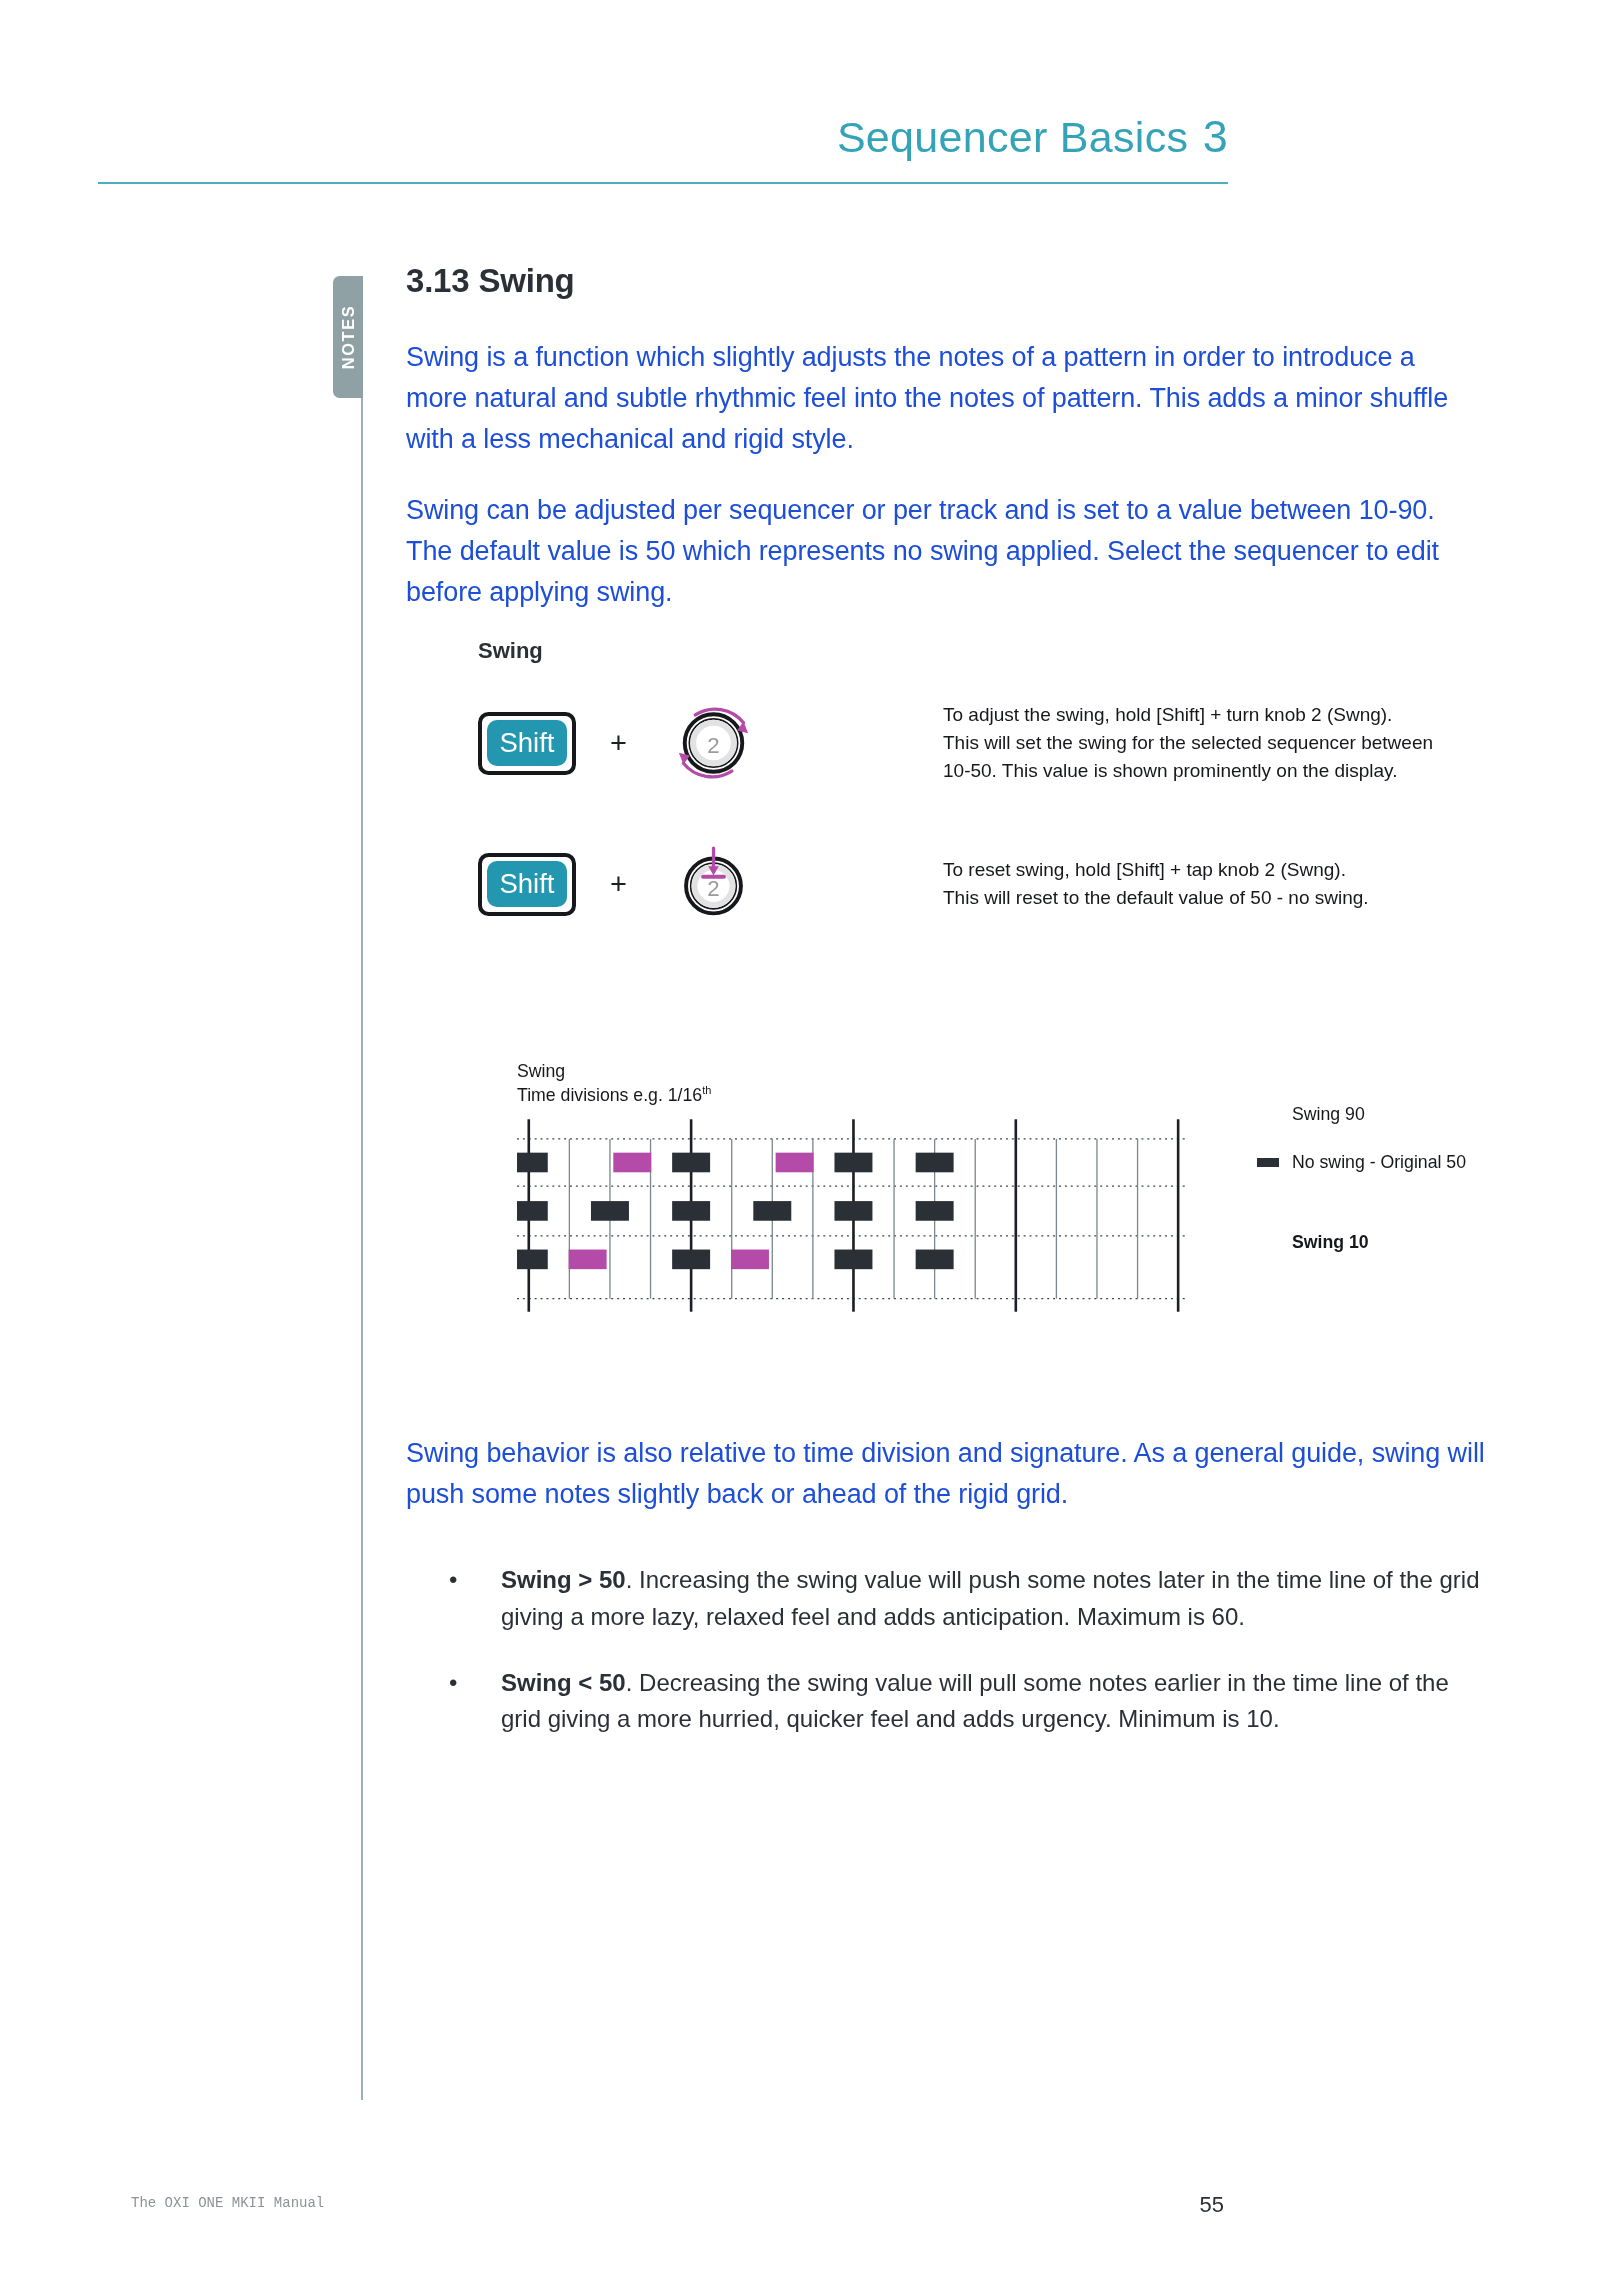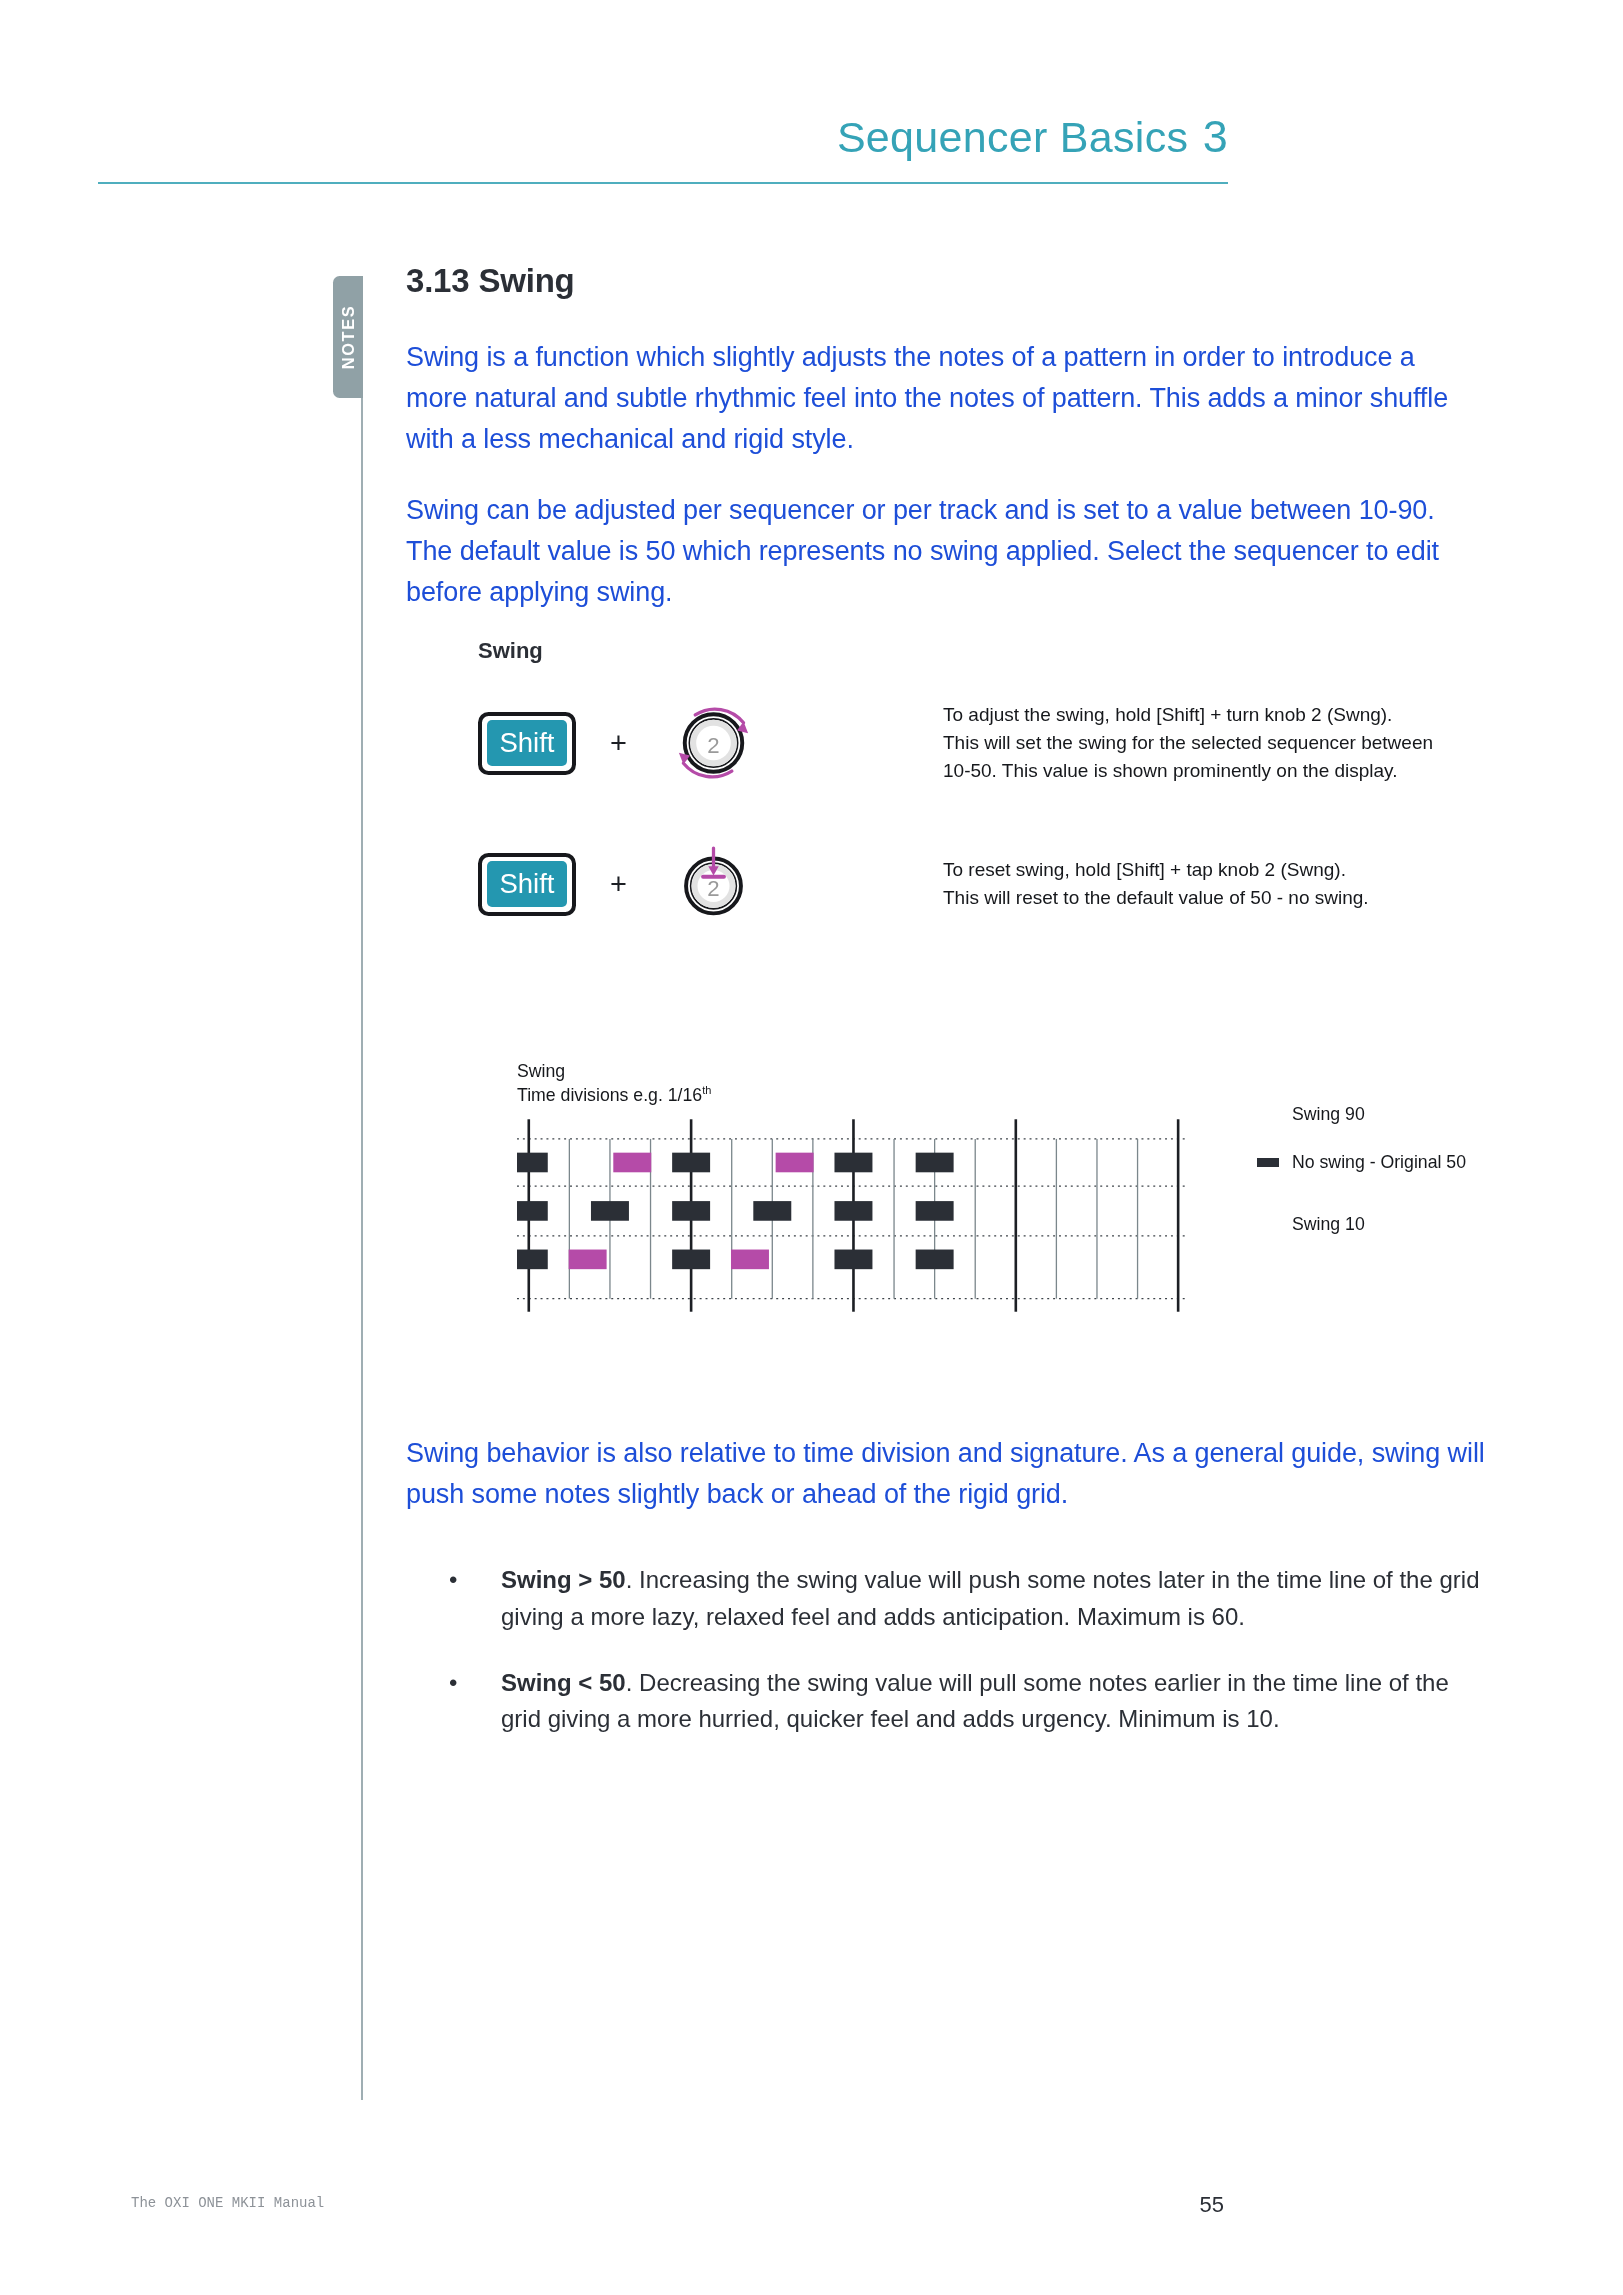--- a/index.html
+++ b/index.html
@@ -62,21 +62,21 @@
     position: relative; display: flex; align-items: center; height: 98px;
     margin-bottom: 43px;
   }
   .shift-key {
     width: 98px; height: 63px; border: 4.6px solid #17181c;
     border-radius: 10.5px; background: #ffffff;
     display: flex; align-items: center; justify-content: center;
     padding: 4.6px;
   }
   .shift-key .inner {
-    width: 100%; height: 100%; background: #2497B0; border-radius: 5px;
+    width: 100%; height: 100%; background: #2497B0; border-radius: 10px;
     display: flex; align-items: center; justify-content: center;
     color: #ffffff; font-size: 27.5px; font-weight: 400;
   }
   .plus { font-size: 29px; margin: 0 34px; color: #1c1f24; font-weight: 500; }
   .knob-wrap { position: relative; width: 105px; height: 98px; }
   .knob-wrap svg { position: absolute; left: 0; top: 0; }
   .instr {
     position: absolute; left: 465px; top: 50%; transform: translateY(-50%);
     font-size: 19px; line-height: 1.48; color: #16181c; white-space: pre-line;
   }
@@ -236,21 +236,21 @@
 
     <div class="legend">
       <div class="legend-item" id="leg0" style="top:27.5px;">
         <span class="legend-sw blank"></span>
         <span>Swing 90</span>
       </div>
       <div class="legend-item" id="leg1" style="top:76px;">
         <span class="legend-sw"></span>
         <span>No swing - Original 50</span>
       </div>
-      <div class="legend-item" id="leg2" style="top:138px;">
+      <div class="legend-item" id="leg2" style="top:156px;font-weight:bold;">
         <span class="legend-sw blank"></span>
         <span>Swing 10</span>
       </div>
     </div>
   </div>
 
   <div class="after-text">
     <p class="body">Swing behavior is also relative to time division and signature. As a general guide, swing will push some notes slightly back or ahead of the rigid grid.</p>
     <ul class="bullets">
       <li>

